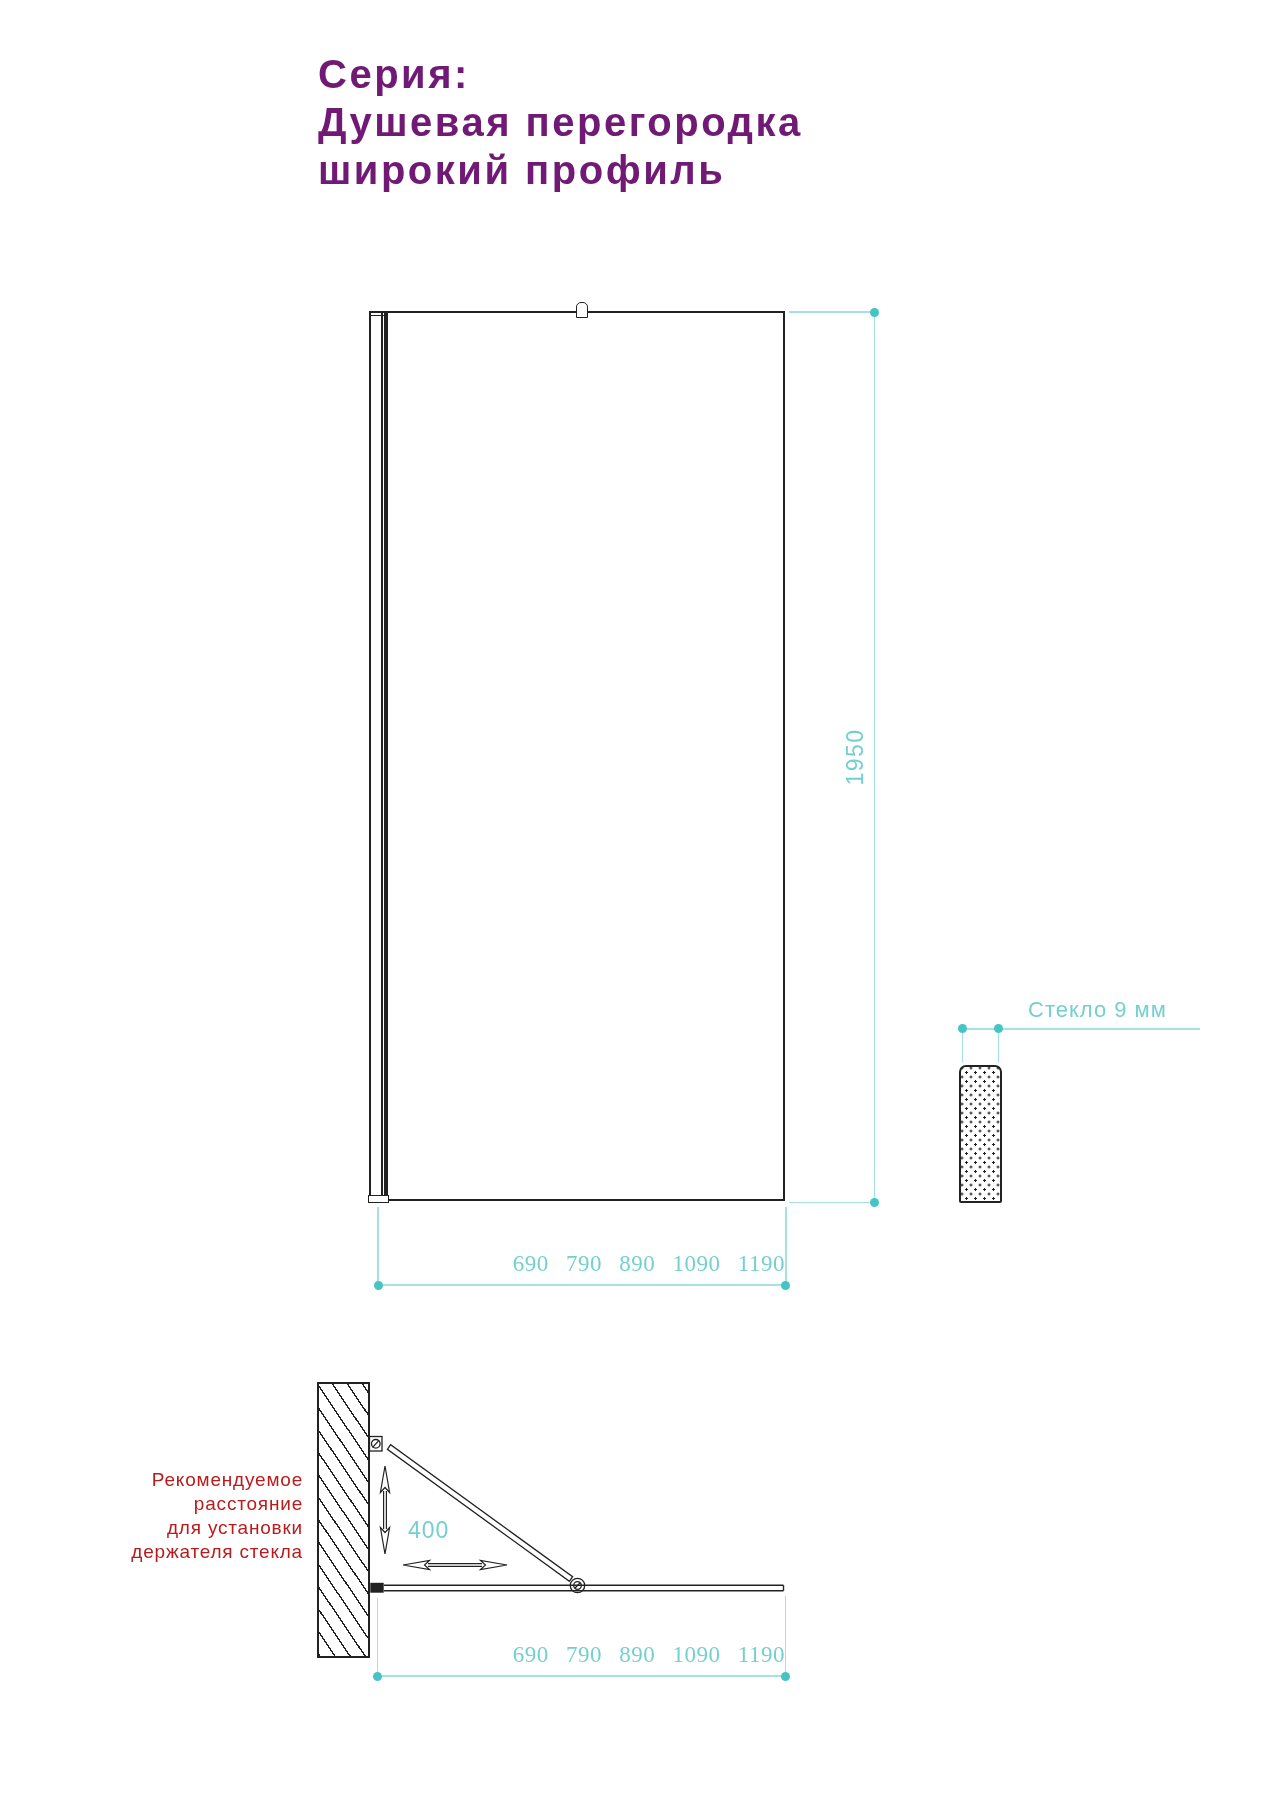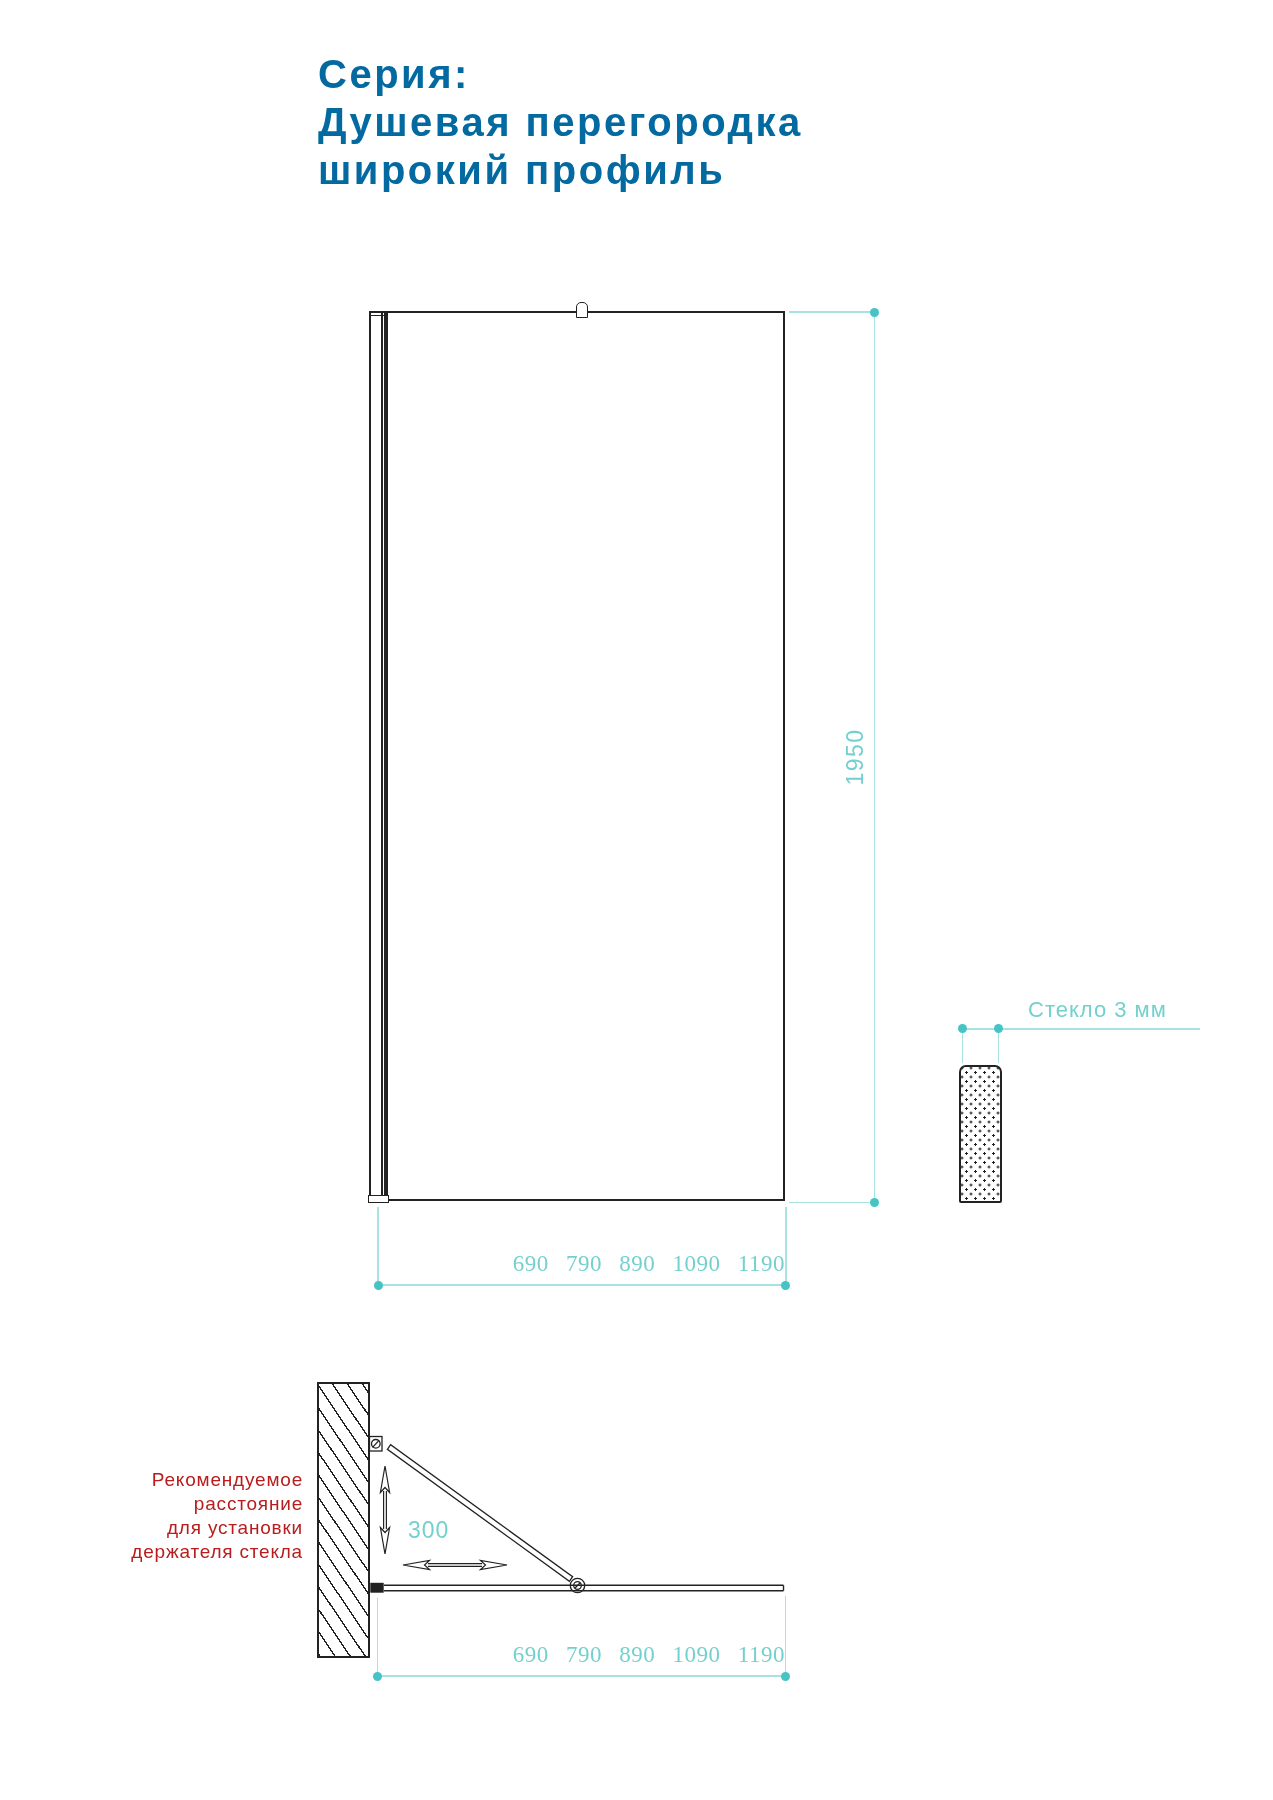--- a/index.html
+++ b/index.html
@@ -11,21 +11,21 @@
   html,body{margin:0;padding:0;background:#ffffff;}
   #canvas{
     position:relative;width:1273px;height:1800px;background:#fff;overflow:hidden;
     font-family:"Liberation Sans", sans-serif;
   }
   .abs{position:absolute;}
   
   .title{
     left:318px;top:50px;width:600px;
     font-size:40px;line-height:48px;font-weight:600;letter-spacing:2.5px;
-    color:#0369a1;white-space:pre-line;
+    color:#701a75;white-space:pre-line;
   }
   
   .panel{left:386px;top:311px;width:399px;height:890px;border:2px solid var(--drawing-black);box-sizing:border-box;background:#fff;}
   .profile{left:369px;top:311px;width:17px;height:891px;border:2px solid var(--drawing-black);box-sizing:border-box;background:#fff;}
   .profile-inner{left:381px;top:313px;width:1.5px;height:886px;background:var(--drawing-black);}
   .profile-topcap{left:370px;top:314.5px;width:15px;height:1.5px;background:var(--drawing-black);}
   .profile-foot{left:367.5px;top:1194.5px;width:21px;height:8px;border:1.5px solid var(--drawing-black);box-sizing:border-box;background:#fff;}
   .tab{left:576px;top:302px;width:12px;height:16px;border:1.7px solid var(--drawing-black);box-sizing:border-box;
        border-radius:5px 5px 0 0;background:#fff;z-index:3;}
   
@@ -93,30 +93,30 @@
     <div class="abs dimtext widths" style="left:378px;top:1251px;width:407px;">690 790 890 1090 1190</div>
   </div>
 
   <div>
     <div class="abs swatch"></div>
     <div class="abs tl-h" style="left:962px;top:1028px;width:238px;"></div>
     <div class="abs dot" style="left:957.5px;top:1024px;"></div>
     <div class="abs dot" style="left:993.5px;top:1024px;"></div>
     <div class="abs tl-v" style="left:961.5px;top:1033px;height:30px;"></div>
     <div class="abs tl-v" style="left:997.5px;top:1033px;height:30px;"></div>
-    <div class="abs glasslabel">Стекло 3 мм</div>
+    <div class="abs glasslabel">Стекло 9 мм</div>
   </div>
 
   <div>
     <div class="abs wall"></div>
     <div class="abs caption">Рекомендуемое
 расстояние
 для установки
 держателя стекла</div>
-    <div class="abs label600">300</div>
+    <div class="abs label600">400</div>
 
     <svg width="1273" height="1800" viewBox="0 0 1273 1800">
 
       <g stroke="#222" stroke-width="1.3" fill="#fff">
         <rect x="369.5" y="1436.5" width="12.5" height="14.5"></rect>
         <circle cx="375.8" cy="1443.8" r="4.3"></circle>
         <line x1="372.6" y1="1447.4" x2="379" y2="1440.4"></line>
       </g>
 
       <polygon points="387.4,1449.3 390.6,1444.7 572.6,1576.7 569.4,1581.3" fill="#fff" stroke="#222" stroke-width="1.3"></polygon>

